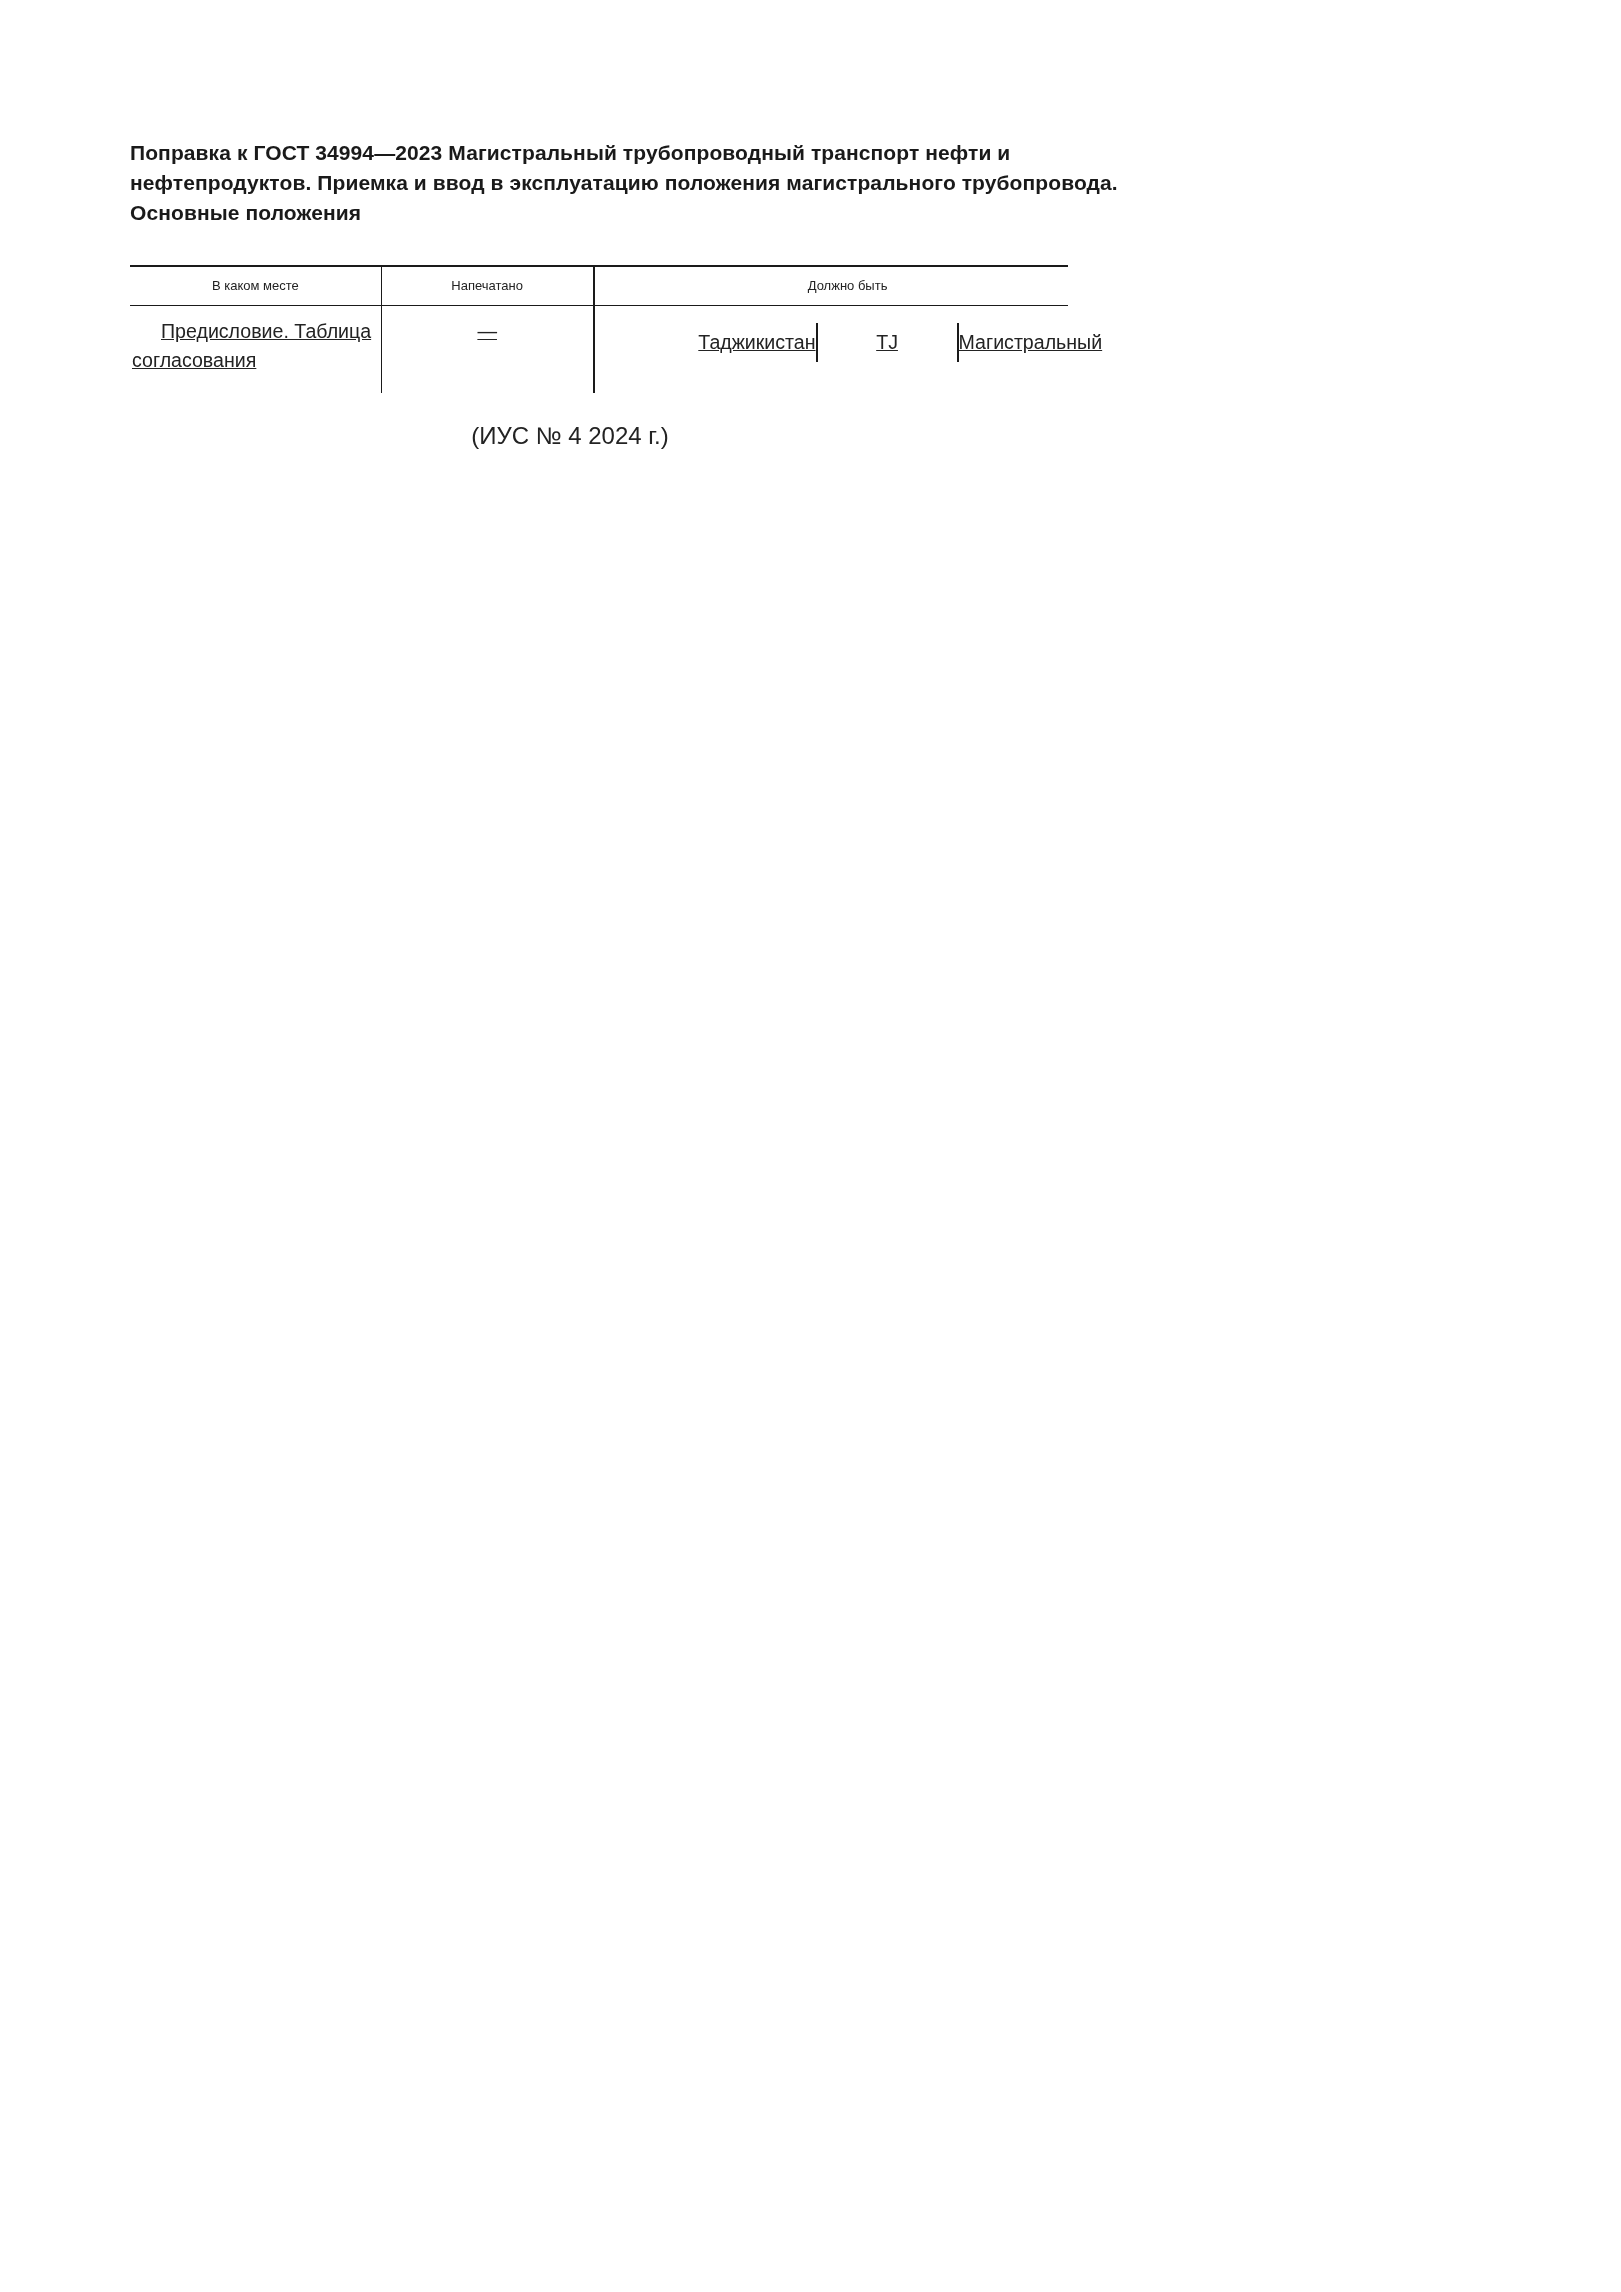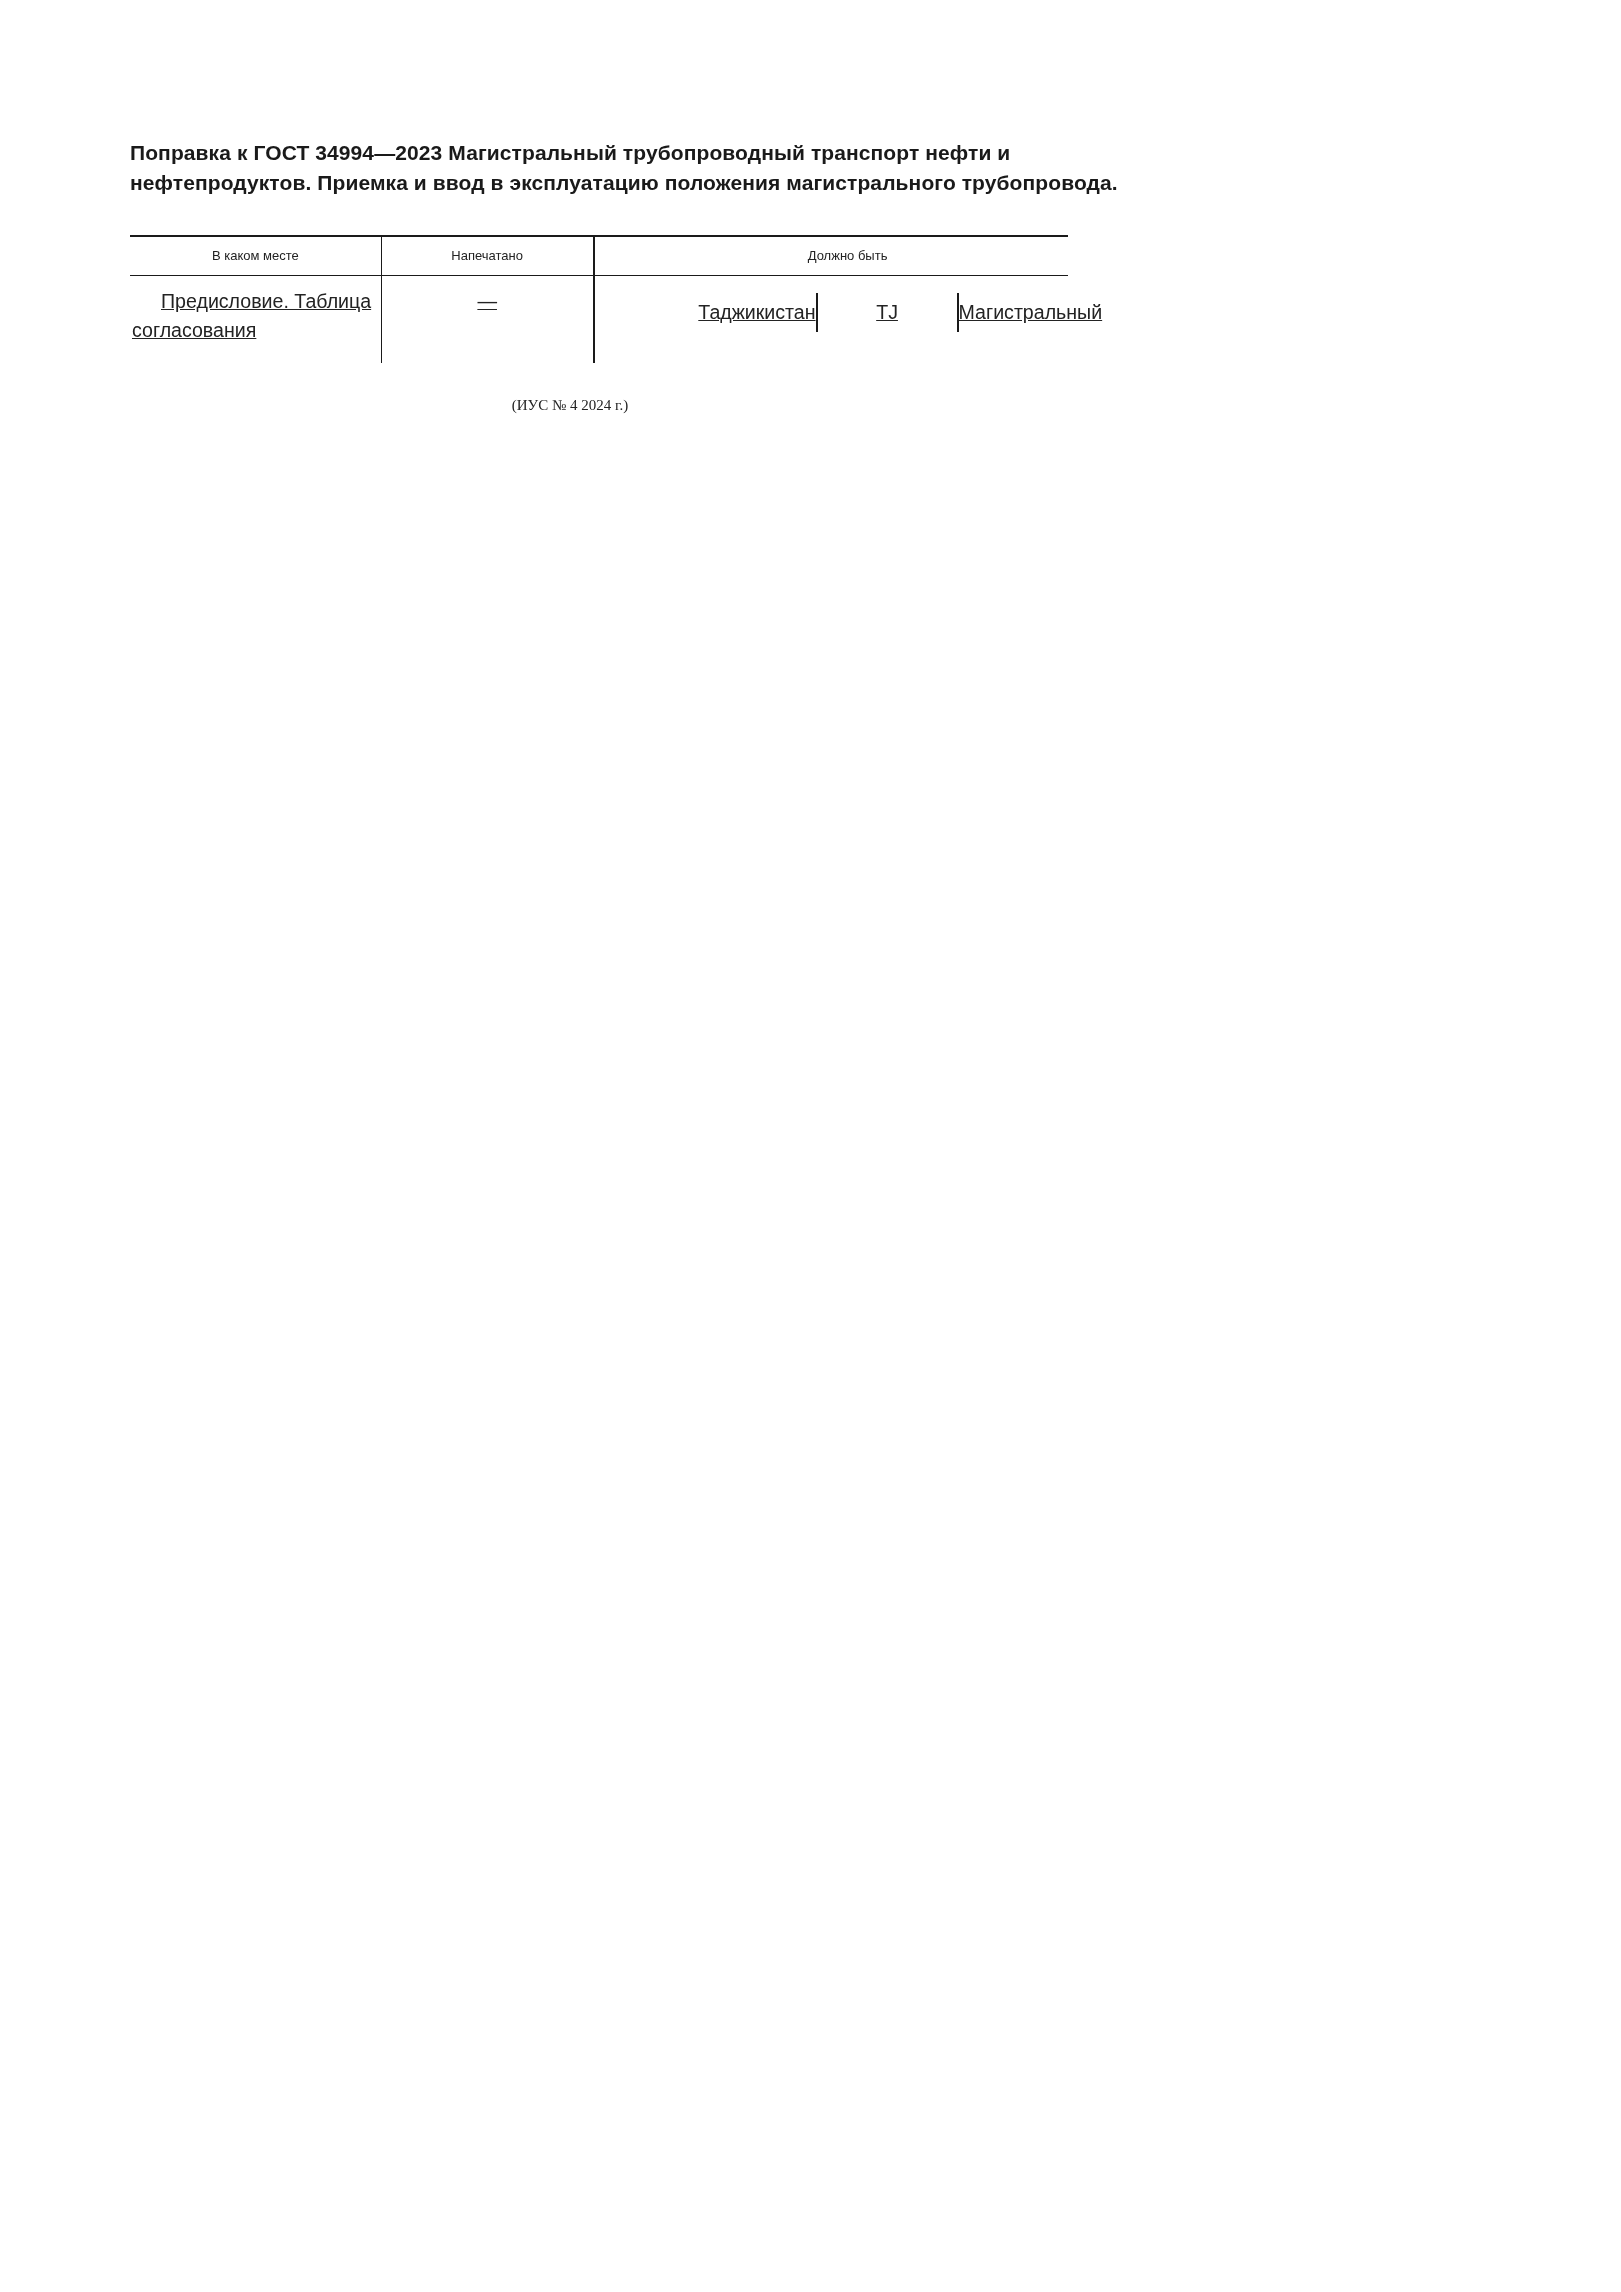--- a/index.html
+++ b/index.html
@@ -131,35 +131,36 @@
     height: 39px;
     margin-top: 5.9px;
   }
   .em-dash { letter-spacing: 0; }
 
   
   .ius-note {
     margin: 0;
     padding-top: 29px;
     text-align: center;
-    font-size: 15px;
+    font-size: 24px;
     line-height: 27.4px;
     color: #232323;
-    font-family: Liberation Serif, serif;
+    font-family: Liberation Sans, sans-serif;
   }
 </style>
 </head>
 <body>
 
 <div class="page">
   <div class="content">
 
     <h1 class="doc-title">
       <span class="tl-line">Поправка к ГОСТ 34994—2023 Магистральный трубопроводный транспорт нефти и</span>
       <span class="tl-line">нефтепродуктов. Приемка и ввод в эксплуатацию положения магистрального трубопровода.</span>
+      <span class="tl-line last">Основные положения</span>
     </h1>
 
     <div class="corr-table-wrap">
       <table class="corr-table">
         <thead>
           <tr>
             <th class="c-place">В каком месте</th>
             <th class="c-printed">Напечатано</th>
             <th class="c-should">Должно быть</th>
           </tr>

